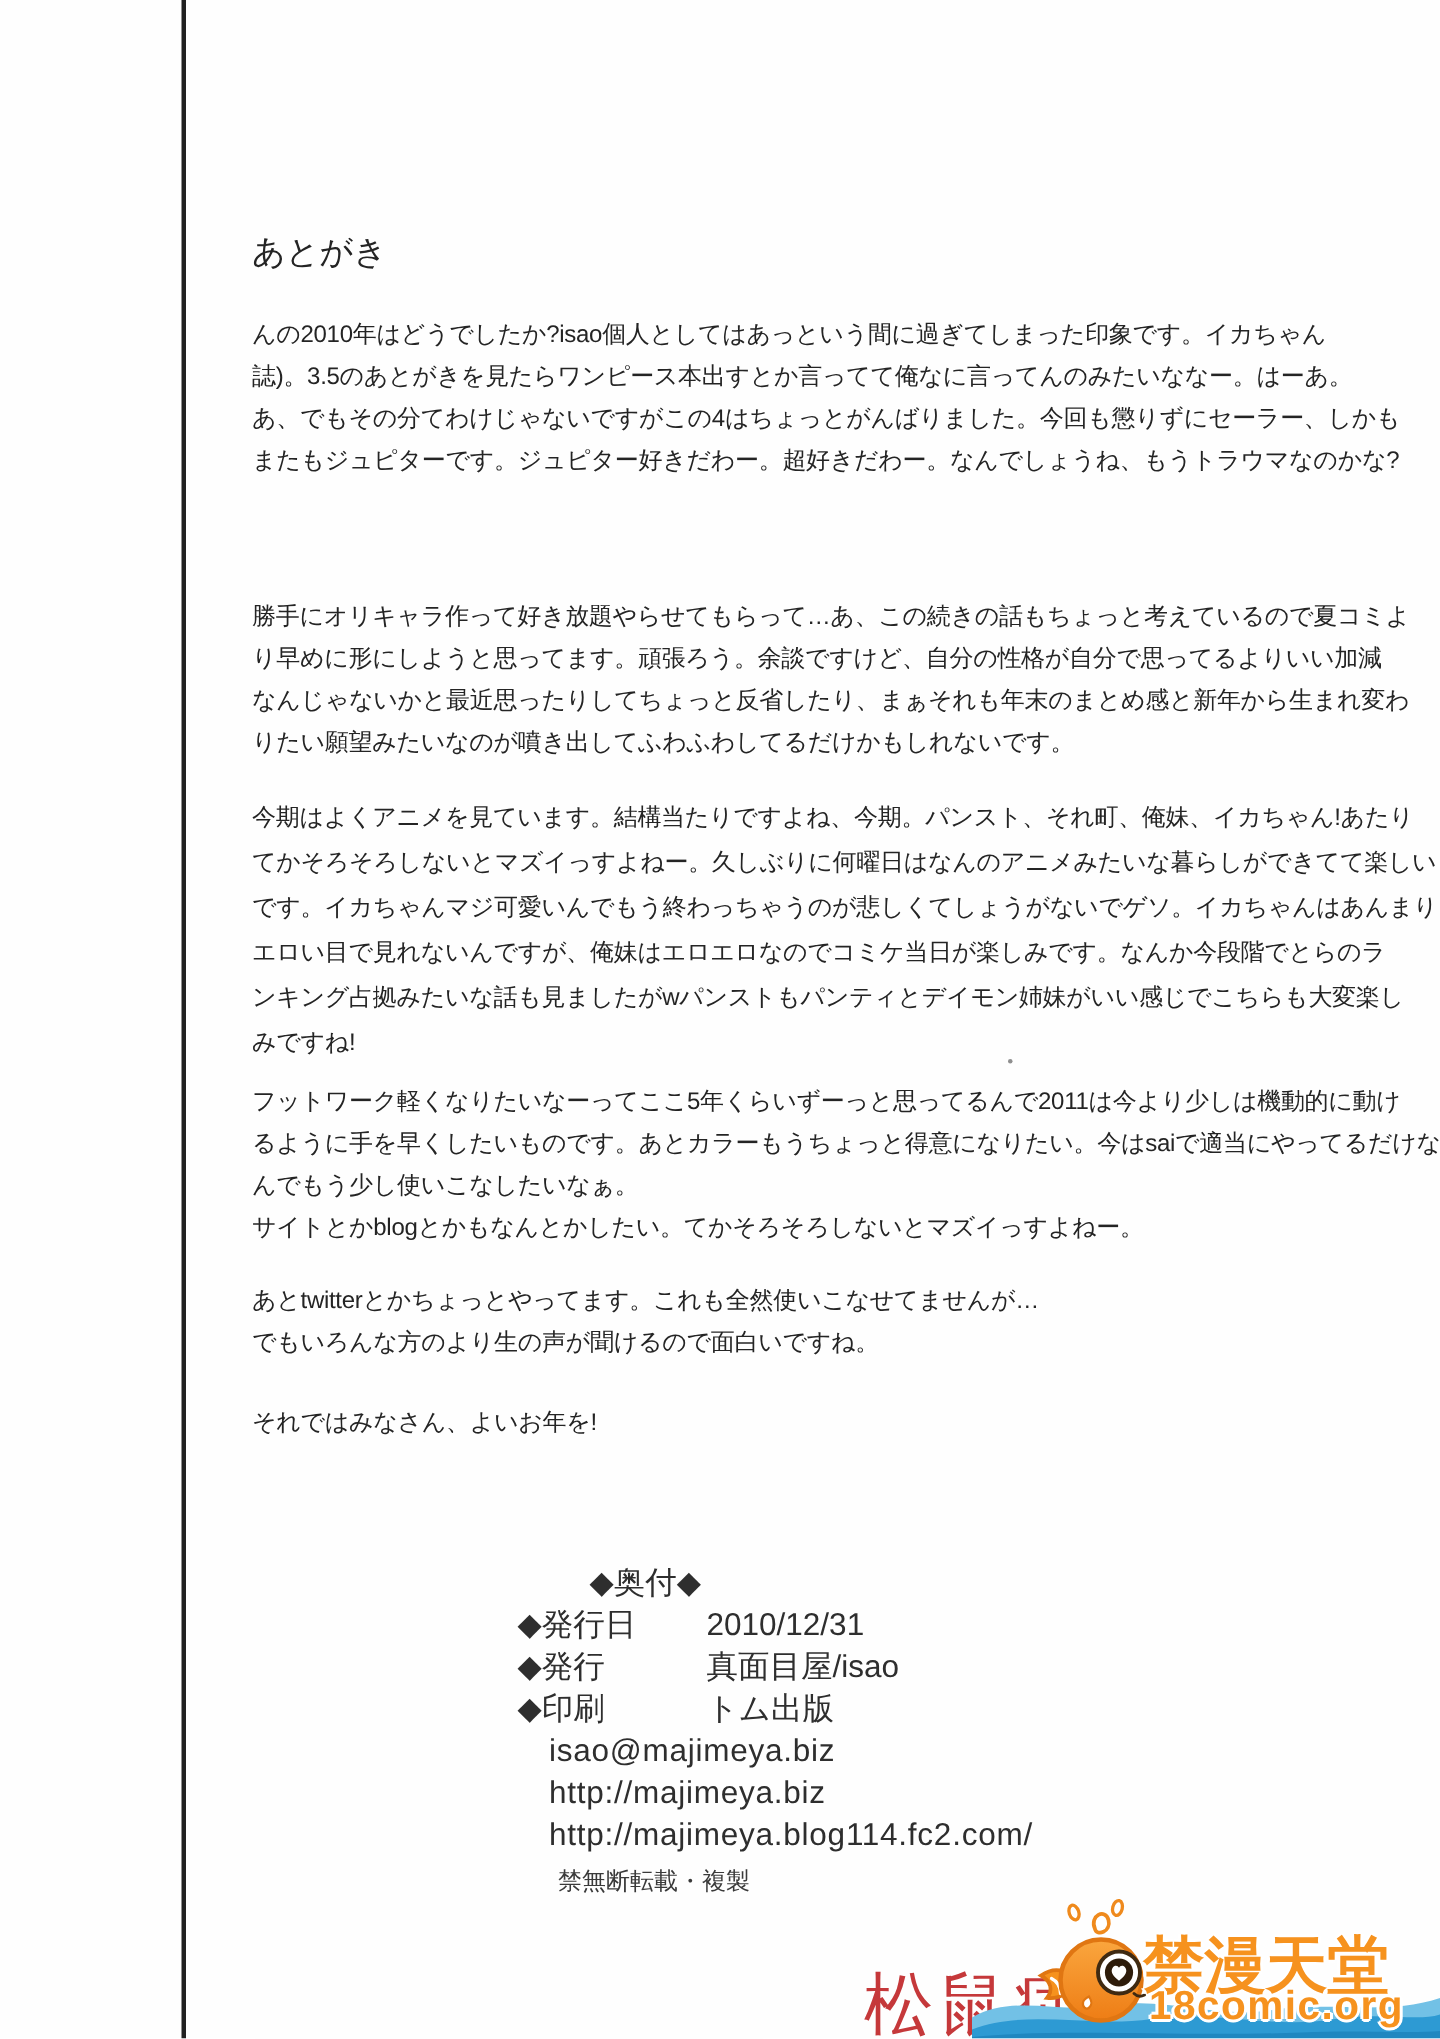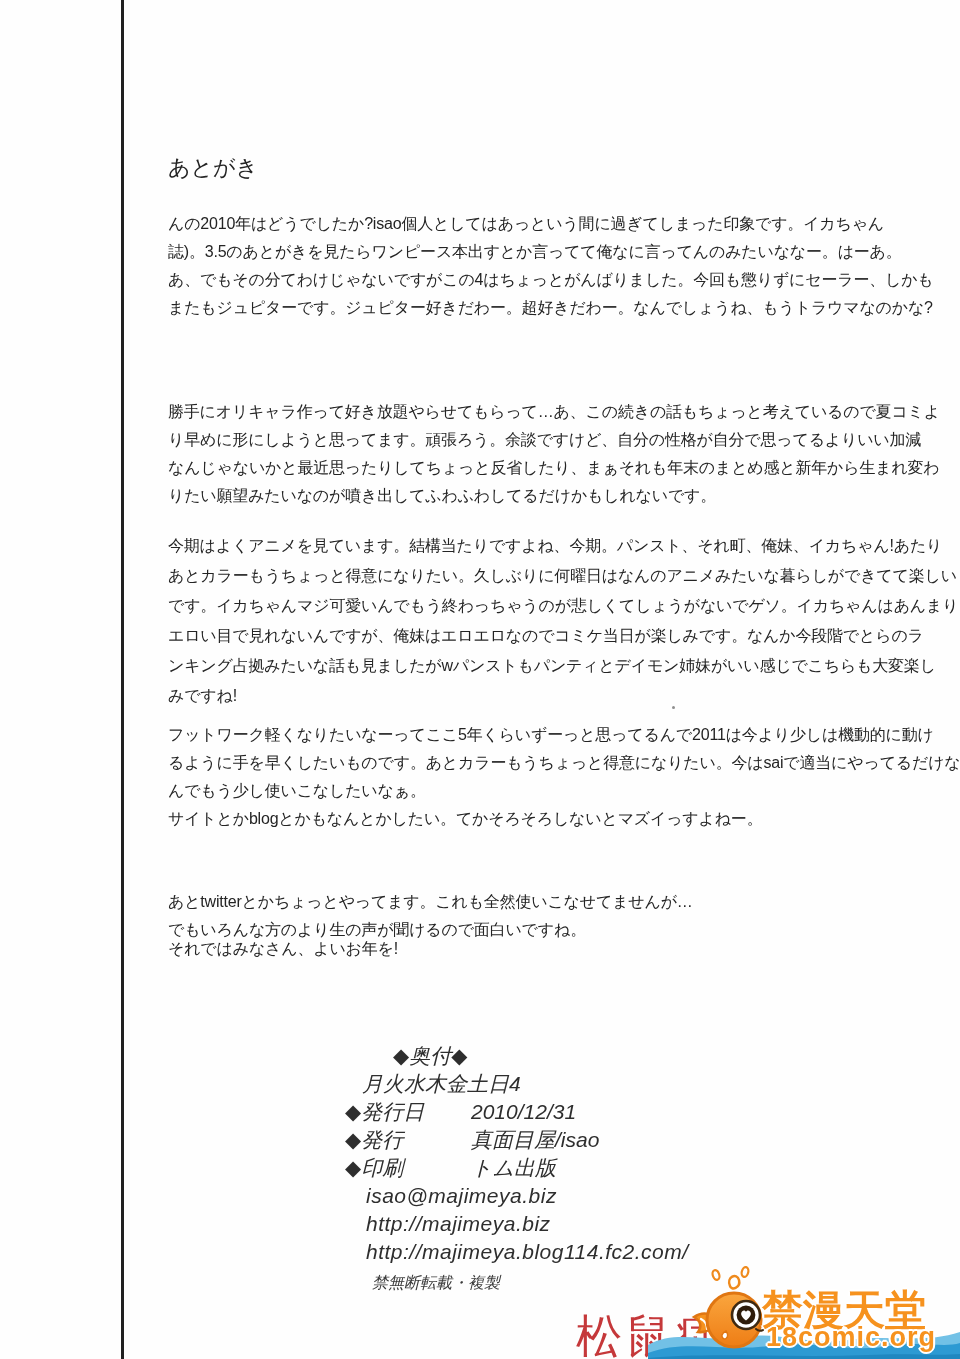--- a/index.html
+++ b/index.html
@@ -18,27 +18,27 @@
 
   
   .page-title{position:absolute;left:168px;top:153px;font-size:22px;color:#242424;white-space:nowrap;}
   .para{position:absolute;left:168px;width:720px;line-height:28px;font-size:16px;color:#242424;
         white-space:nowrap;letter-spacing:-0.2px;}
   .para .tline{height:auto;}
   #paragraphs .para:nth-child(1){top:210px;}
   #paragraphs .para:nth-child(2){top:398px;}
   #paragraphs .para:nth-child(3){top:531px;line-height:30px;}
   #paragraphs .para:nth-child(4){top:721px;}
-  #paragraphs .para:nth-child(5){top:888px;}
+  #paragraphs .para:nth-child(5){top:854px;}
   #paragraphs .para:nth-child(6){top:935px;}
 
   .artifact-dot{position:absolute;left:672px;top:706px;width:3px;height:3px;border-radius:50%;background:#8f8f8f;}
 
   
-  .colophon{position:absolute;left:345px;top:1042px;font-size:21px;line-height:28px;color:#2e2e2e;white-space:nowrap;font-style:italic;}
+  .colophon{position:absolute;left:345px;top:1042px;font-size:21px;line-height:28px;color:#2e2e2e;white-space:nowrap;}
   .col-heading{margin-left:48px;}
   .col-title{margin-left:17px;}
   .col-row .lbl{display:inline-block;width:126px;}
   .col-contact{letter-spacing:0.5px;margin-left:21px;}
   .col-notice{margin-left:27px;font-size:16px;margin-top:3px;color:#3a3a3a;}
 
   
   .stamp{position:absolute;left:576px;top:1306px;z-index:1;
          font-family:"Liberation Serif","DejaVu Serif",serif;
          font-size:46px;letter-spacing:4px;color:#c5383a;white-space:nowrap;}
@@ -74,21 +74,21 @@
         <div class="tline">またもジュピターです。ジュピター好きだわー。超好きだわー。なんでしょうね、もうトラウマなのかな?</div>
       </div>
       <div class="para">
         <div class="tline">勝手にオリキャラ作って好き放題やらせてもらって…あ、この続きの話もちょっと考えているので夏コミよ</div>
         <div class="tline">り早めに形にしようと思ってます。頑張ろう。余談ですけど、自分の性格が自分で思ってるよりいい加減</div>
         <div class="tline">なんじゃないかと最近思ったりしてちょっと反省したり、まぁそれも年末のまとめ感と新年から生まれ変わ</div>
         <div class="tline">りたい願望みたいなのが噴き出してふわふわしてるだけかもしれないです。</div>
       </div>
       <div class="para">
         <div class="tline">今期はよくアニメを見ています。結構当たりですよね、今期。パンスト、それ町、俺妹、イカちゃん!あたり</div>
-        <div class="tline">あとカラーもうちょっと得意になりたい。久しぶりに何曜日はなんのアニメみたいな暮らしができてて楽しい</div>
+        <div class="tline">てかそろそろしないとマズイっすよねー。久しぶりに何曜日はなんのアニメみたいな暮らしができてて楽しい</div>
         <div class="tline">です。イカちゃんマジ可愛いんでもう終わっちゃうのが悲しくてしょうがないでゲソ。イカちゃんはあんまり</div>
         <div class="tline">エロい目で見れないんですが、俺妹はエロエロなのでコミケ当日が楽しみです。なんか今段階でとらのラ</div>
         <div class="tline">ンキング占拠みたいな話も見ましたがwパンストもパンティとデイモン姉妹がいい感じでこちらも大変楽し</div>
         <div class="tline">みですね!</div>
       </div>
       <div class="para">
         <div class="tline">フットワーク軽くなりたいなーってここ5年くらいずーっと思ってるんで2011は今より少しは機動的に動け</div>
         <div class="tline">るように手を早くしたいものです。あとカラーもうちょっと得意になりたい。今はsaiで適当にやってるだけな</div>
         <div class="tline">んでもう少し使いこなしたいなぁ。</div>
         <div class="tline">サイトとかblogとかもなんとかしたい。てかそろそろしないとマズイっすよねー。</div>
@@ -99,21 +99,20 @@
       </div>
       <div class="para">
         <div class="tline">それではみなさん、よいお年を!</div>
       </div>
     </div>
 
   <div class="artifact-dot"></div>
 
   <div class="colophon">
     <div class="col-heading">◆奥付◆</div>
-    <div class="col-title">月火水木金土日4</div>
     <div id="col-rows">
         <div class="col-row"><span class="lbl">◆発行日</span><span class="val">2010/12/31</span></div>
         <div class="col-row"><span class="lbl">◆発行</span><span class="val">真面目屋/isao</span></div>
         <div class="col-row"><span class="lbl">◆印刷</span><span class="val">トム出版</span></div>
       </div>
     <div id="col-contacts">
         <div class="col-contact">isao@majimeya.biz</div>
         <div class="col-contact">http://majimeya.biz</div>
         <div class="col-contact">http://majimeya.blog114.fc2.com/</div>
       </div>

